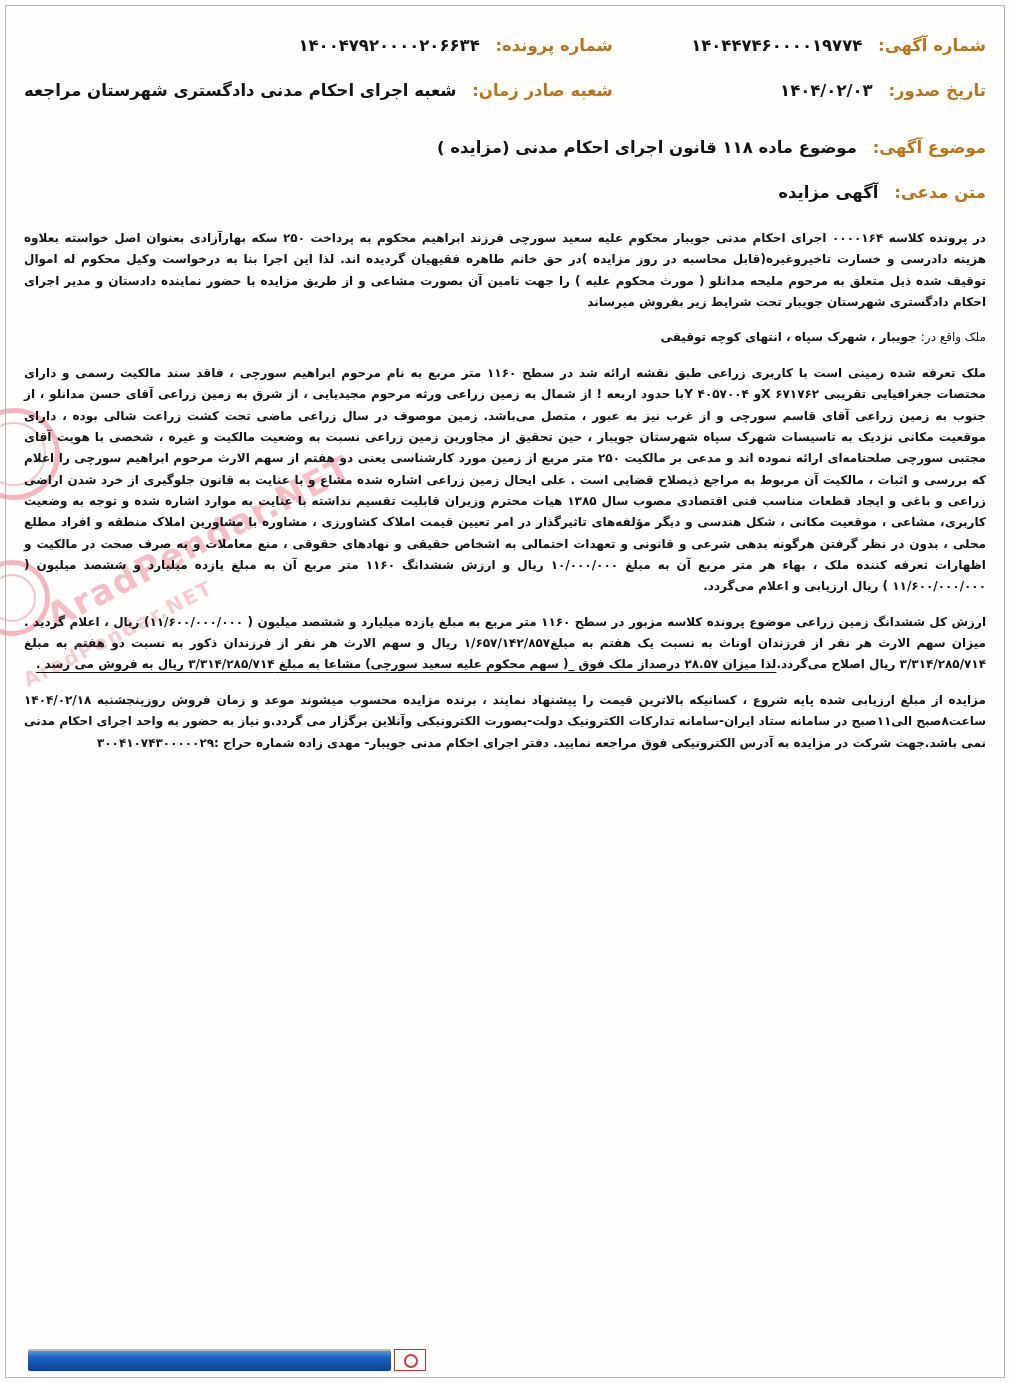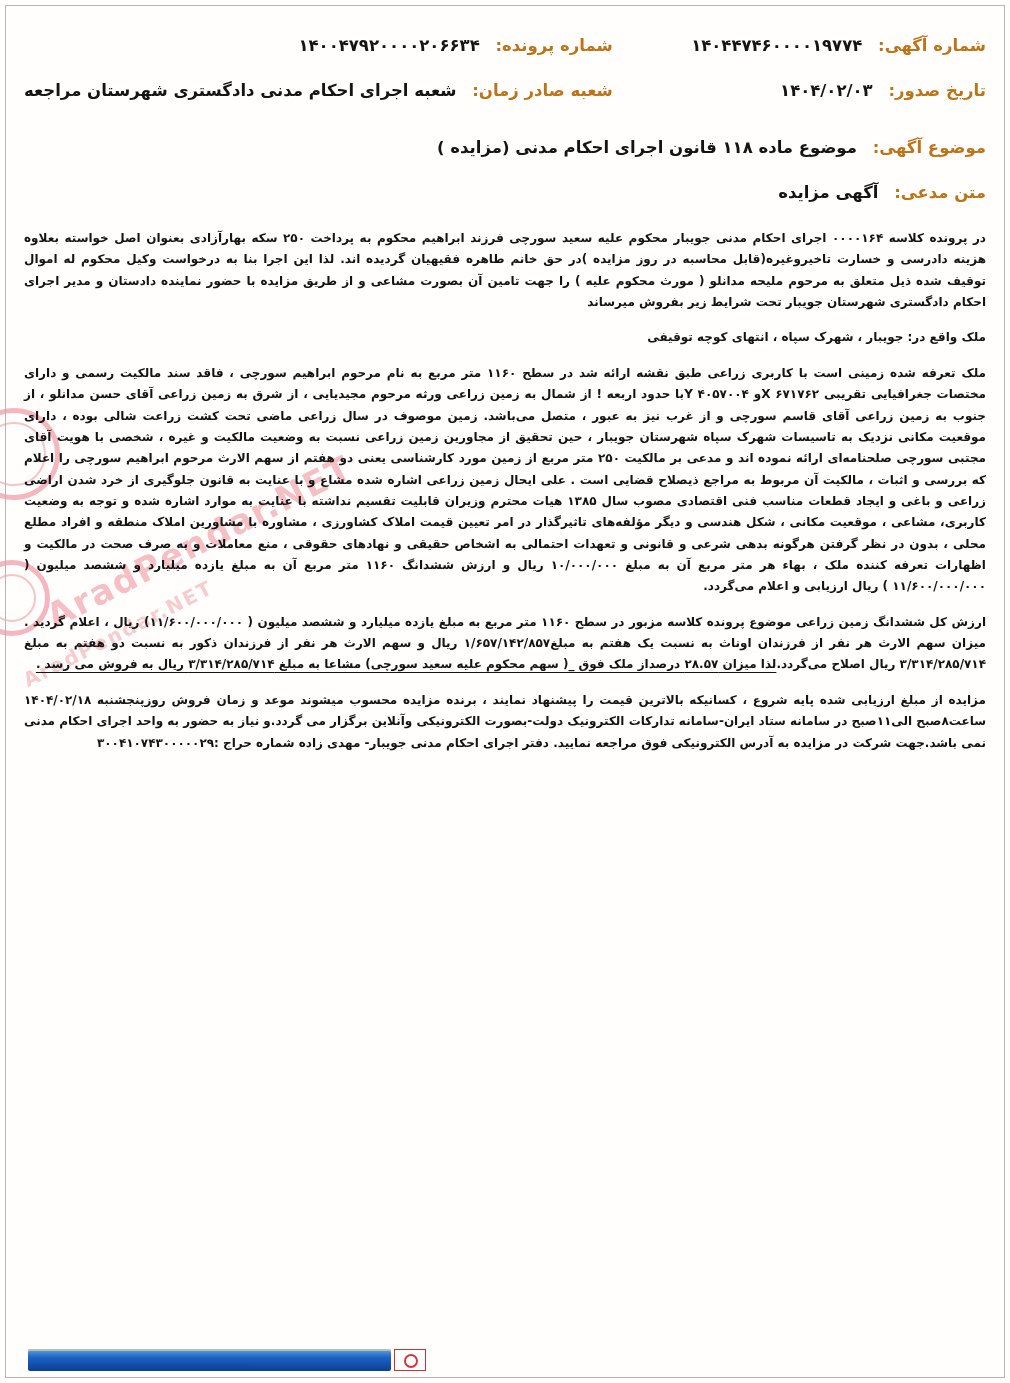--- a/index.html
+++ b/index.html
@@ -47,21 +47,21 @@
   
   .para {
     font-size: 12px;
     font-weight: 700;
     line-height: 1.78;
     text-align: justify;
     margin: 0 0 14px 0;
     color: #141414;
   }
   .para.tight { margin-bottom: 10px; }
-  .loc-label { font-weight: 700; }
+  .loc-label { font-weight: 400; }
   .underline-part {
     text-decoration: underline;
     text-underline-offset: 4px;
   }
   
   .watermark-layer {
     position: absolute;
     inset: 0;
     z-index: 1;
     pointer-events: none;

